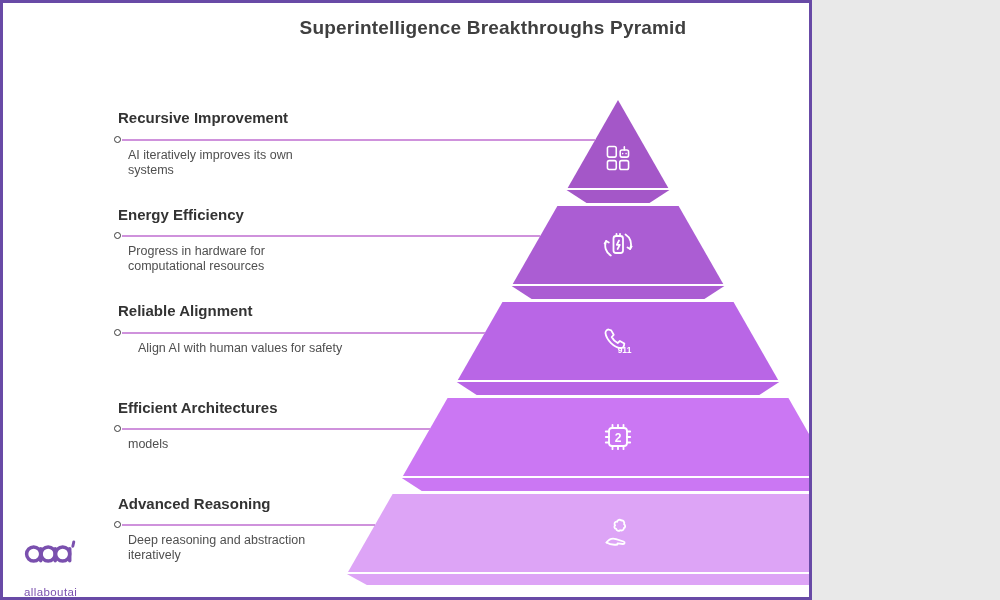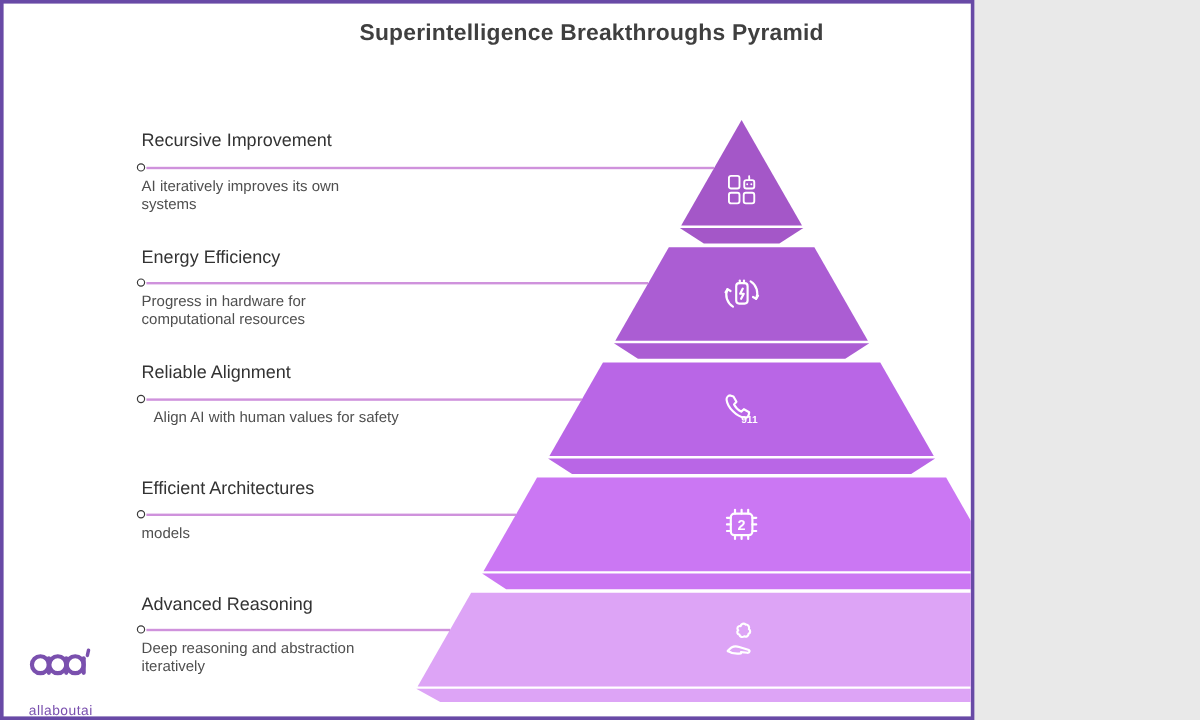--- a/index.html
+++ b/index.html
@@ -5,25 +5,25 @@
   html,body{margin:0;padding:0;background:#e9e9e9;font-family:"Liberation Sans",sans-serif;}
   .canvas{
     position:relative;width:812px;height:600px;box-sizing:border-box;
     background:#ffffff;border:3px solid #684aa6;overflow:hidden;
   }
   .title{
     position:absolute;top:14px;left:0;width:980px;text-align:center;
     font-size:19px;font-weight:bold;color:#3f3f3f;letter-spacing:.2px;margin:0;
   }
   .label-heading{
-    position:absolute;left:115px;font-size:15px;font-weight:normal;color:#333333;
+    position:absolute;left:115px;font-size:15px;font-weight:bold;color:#333333;
     white-space:nowrap;
   }
   .label-desc{
-    position:absolute;left:115px;font-size:12.5px;color:#4f4f4f;line-height:14.5px;
+    position:absolute;left:125px;font-size:12.5px;color:#4f4f4f;line-height:14.5px;
   }
   .conn-line{position:absolute;height:2px;}
   .conn-dot{
     position:absolute;width:5px;height:5px;border-radius:50%;
     background:#ffffff;border:1.6px solid #3a3a3a;
   }
   #pyramid{position:absolute;left:0;top:0;}
   .logo{position:absolute;left:21px;top:536px;width:70px;}
   .logo-word{
     font-size:11.5px;letter-spacing:.4px;margin-top:16px;font-weight:500;

